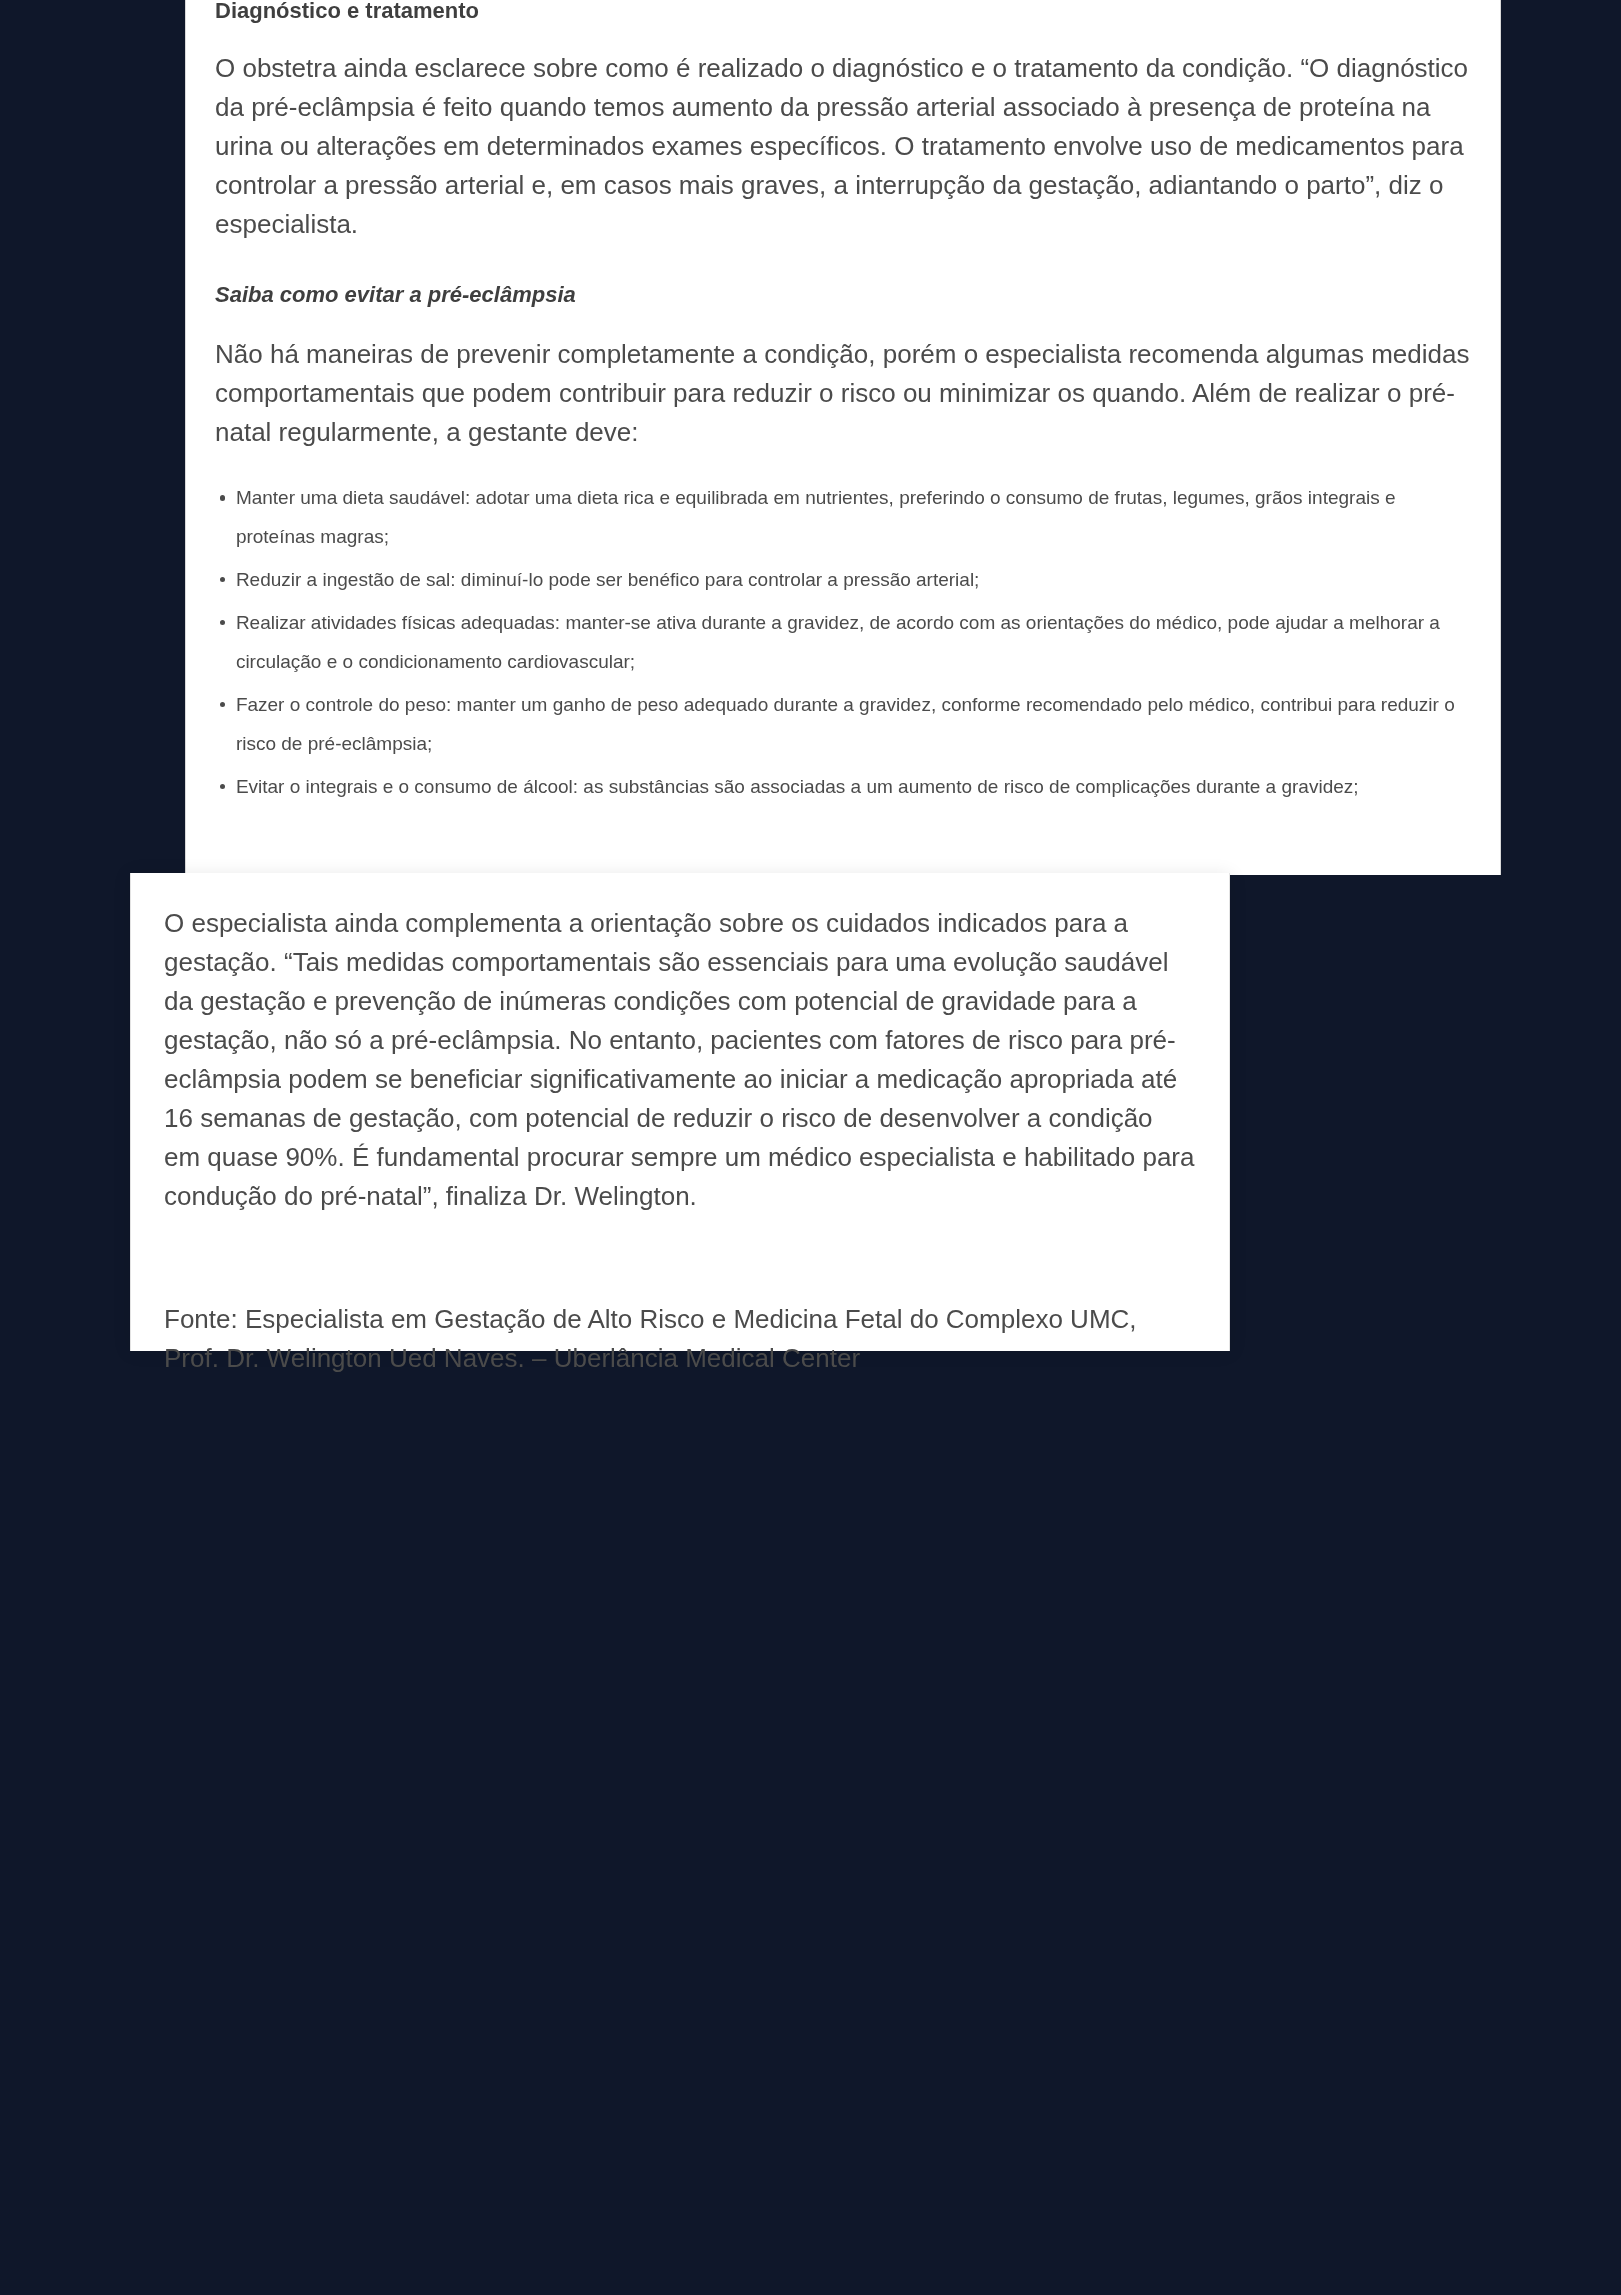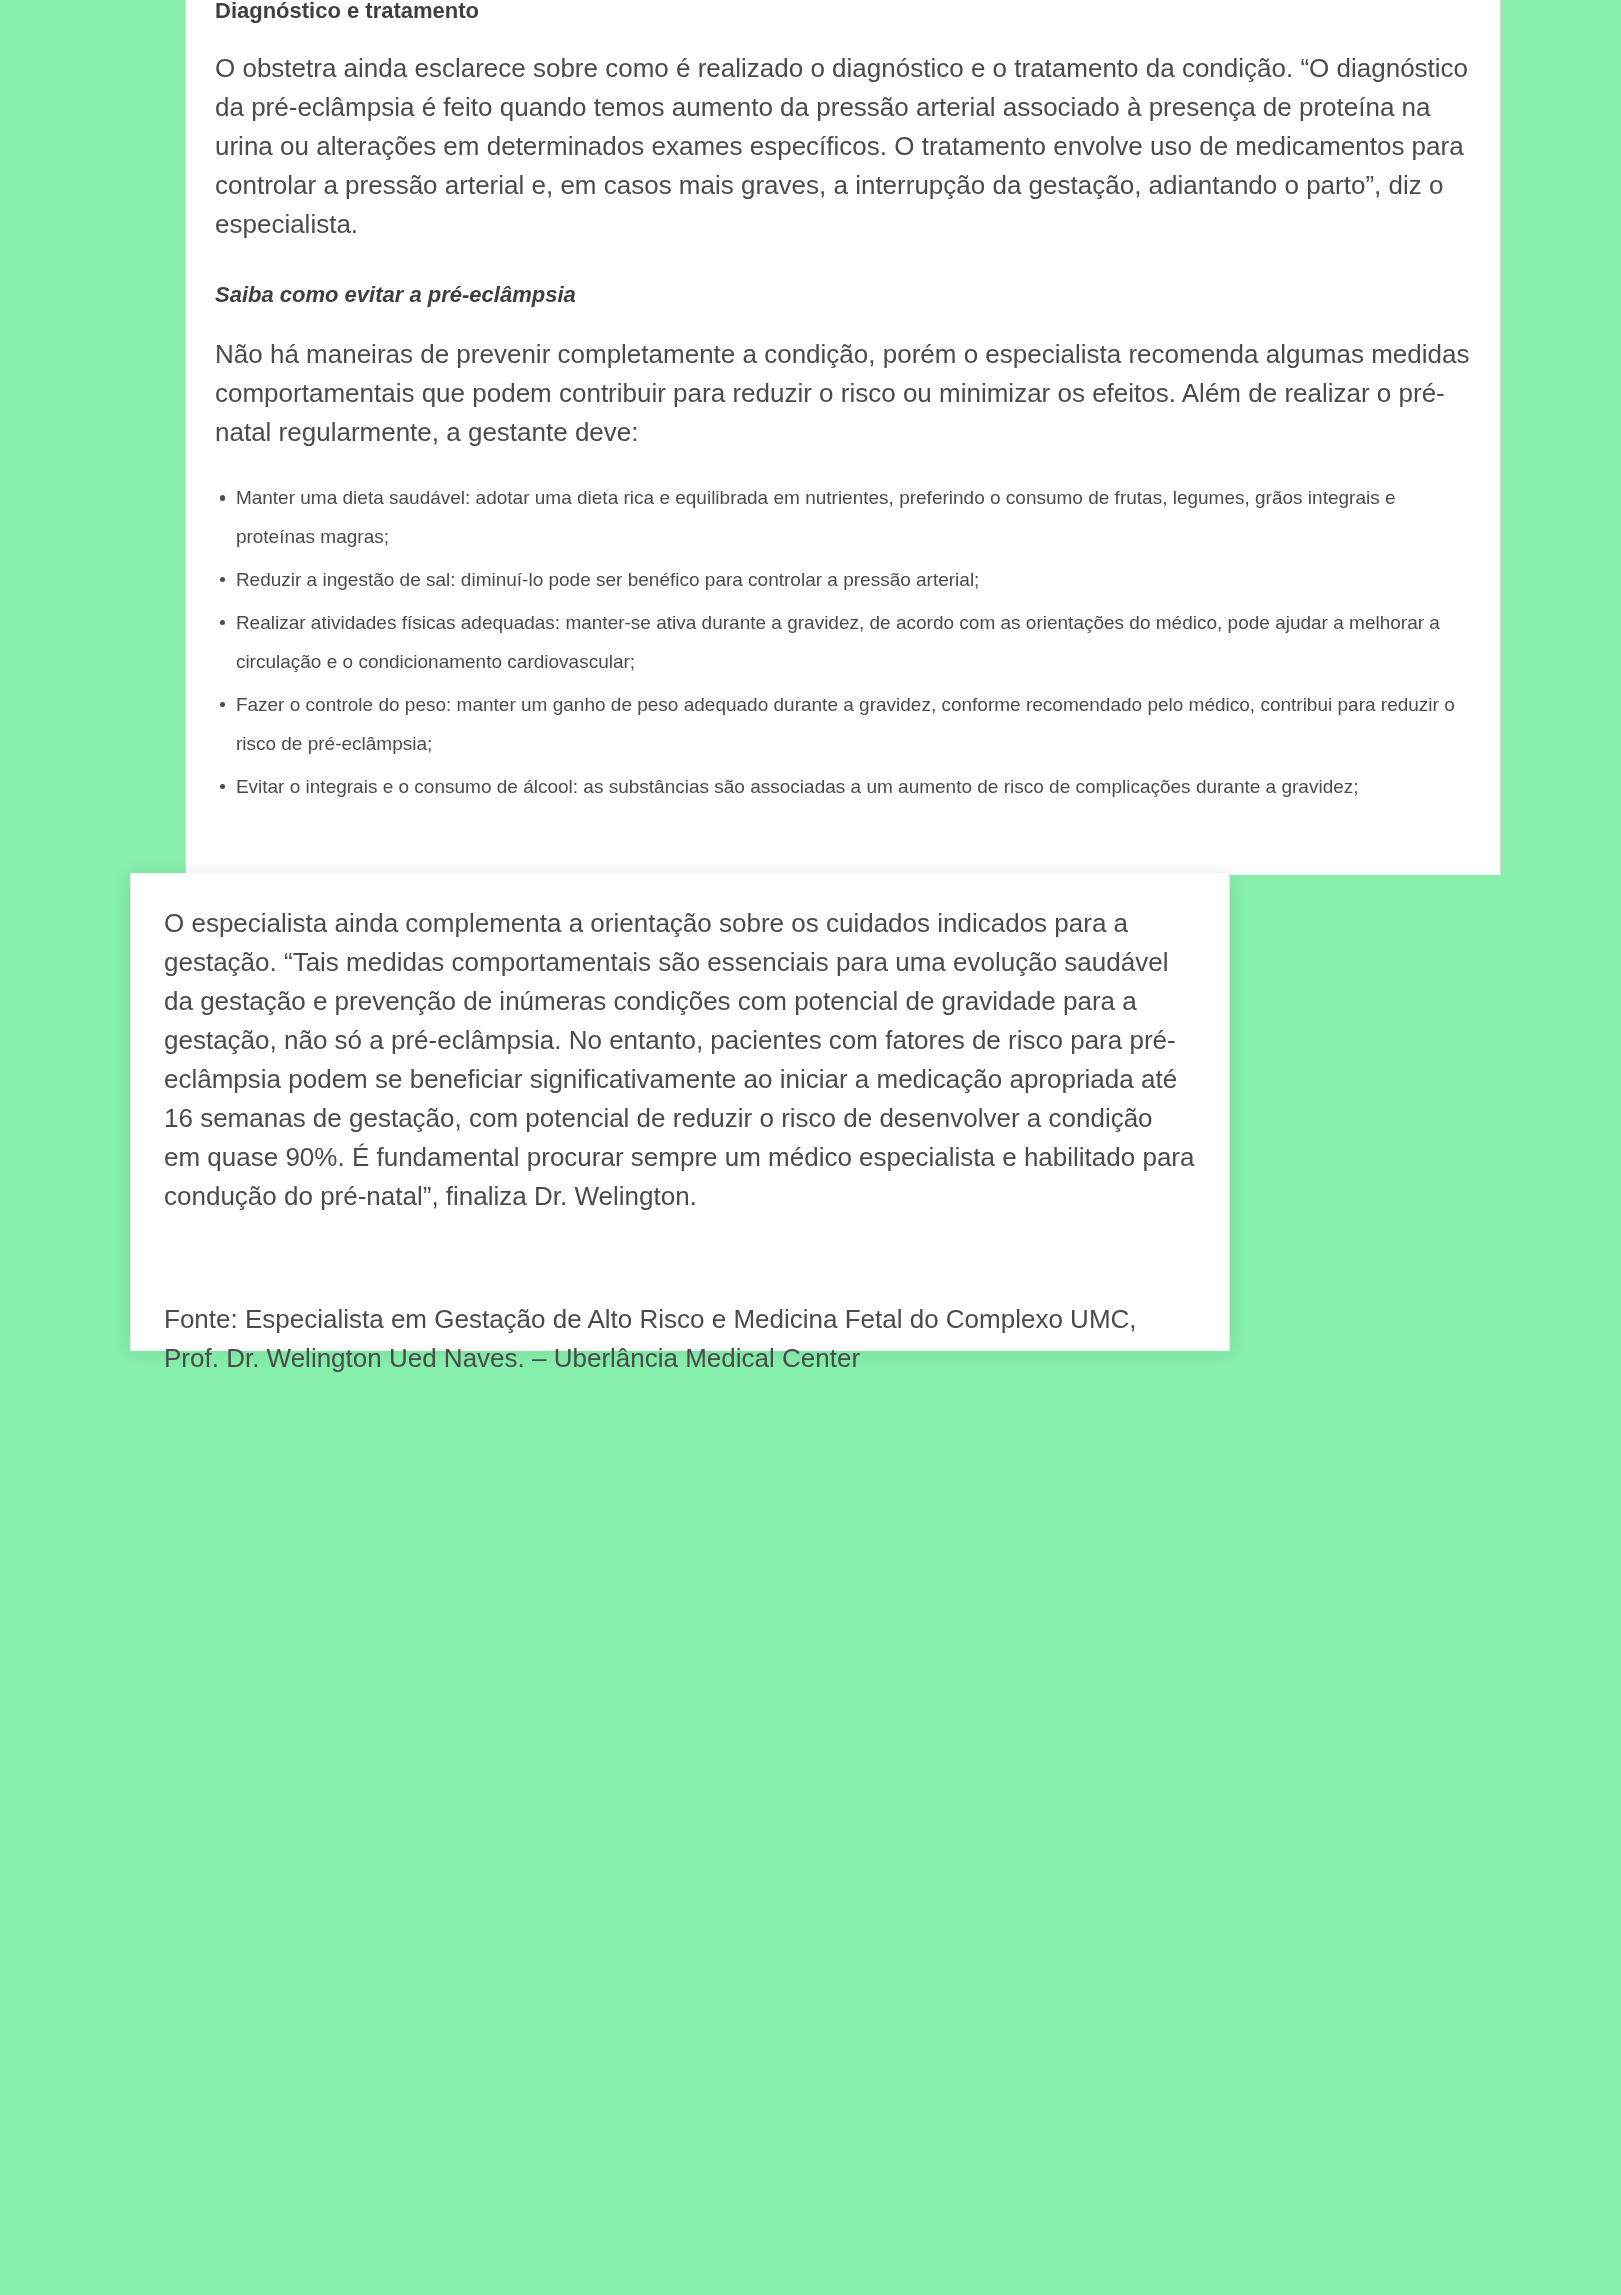--- a/index.html
+++ b/index.html
@@ -4,21 +4,21 @@
 <style>
   html, body {
     margin: 0;
     padding: 0;
     background: #ffffff;
   }
   .page {
     position: relative;
     width: 1622px;
     height: 2295px;
-    background: #86efac;
+    background: #0f172a;
     overflow: hidden;
     font-family: "Liberation Sans", "DejaVu Sans", sans-serif;
     color: #4b4b4b;
   }
   
   .article-frame {
     position: absolute;
     left: 185px;
     top: -13px;
     width: 1316px;
@@ -89,21 +89,21 @@
 <div class="page">
 
   <div class="article-frame">
 
     <h3 class="h-first">Diagnóstico e tratamento</h3>
 
     <p class="p-diagnosis">O obstetra ainda esclarece sobre como é realizado o diagnóstico e o tratamento da condição. “O diagnóstico da pré-eclâmpsia é feito quando temos aumento da pressão arterial associado à presença de proteína na urina ou alterações em determinados exames específicos. O tratamento envolve uso de medicamentos para controlar a pressão arterial e, em casos mais graves, a interrupção da gestação, adiantando o parto”, diz o especialista.</p>
 
     <h3 class="h-prevention">Saiba como evitar a pré-eclâmpsia</h3>
 
-    <p class="p-prevention">Não há maneiras de prevenir completamente a condição, porém o especialista recomenda algumas medidas comportamentais que podem contribuir para reduzir o risco ou minimizar os efeitos. Além de realizar o pré-natal regularmente, a gestante deve:</p>
+    <p class="p-prevention">Não há maneiras de prevenir completamente a condição, porém o especialista recomenda algumas medidas comportamentais que podem contribuir para reduzir o risco ou minimizar os quando. Além de realizar o pré-natal regularmente, a gestante deve:</p>
 
     <ul class="prevention-list">
       <li>Manter uma dieta saudável: adotar uma dieta rica e equilibrada em nutrientes, preferindo o consumo de frutas, legumes, grãos integrais e proteínas magras;</li>
       <li>Reduzir a ingestão de sal: diminuí-lo pode ser benéfico para controlar a pressão arterial;</li>
       <li>Realizar atividades físicas adequadas: manter-se ativa durante a gravidez, de acordo com as orientações do médico, pode ajudar a melhorar a circulação e o condicionamento cardiovascular;</li>
       <li>Fazer o controle do peso: manter um ganho de peso adequado durante a gravidez, conforme recomendado pelo médico, contribui para reduzir o risco de pré-eclâmpsia;</li>
       <li>Evitar o integrais e o consumo de álcool: as substâncias são associadas a um aumento de risco de complicações durante a gravidez;</li>
     </ul>
 
   </div>

